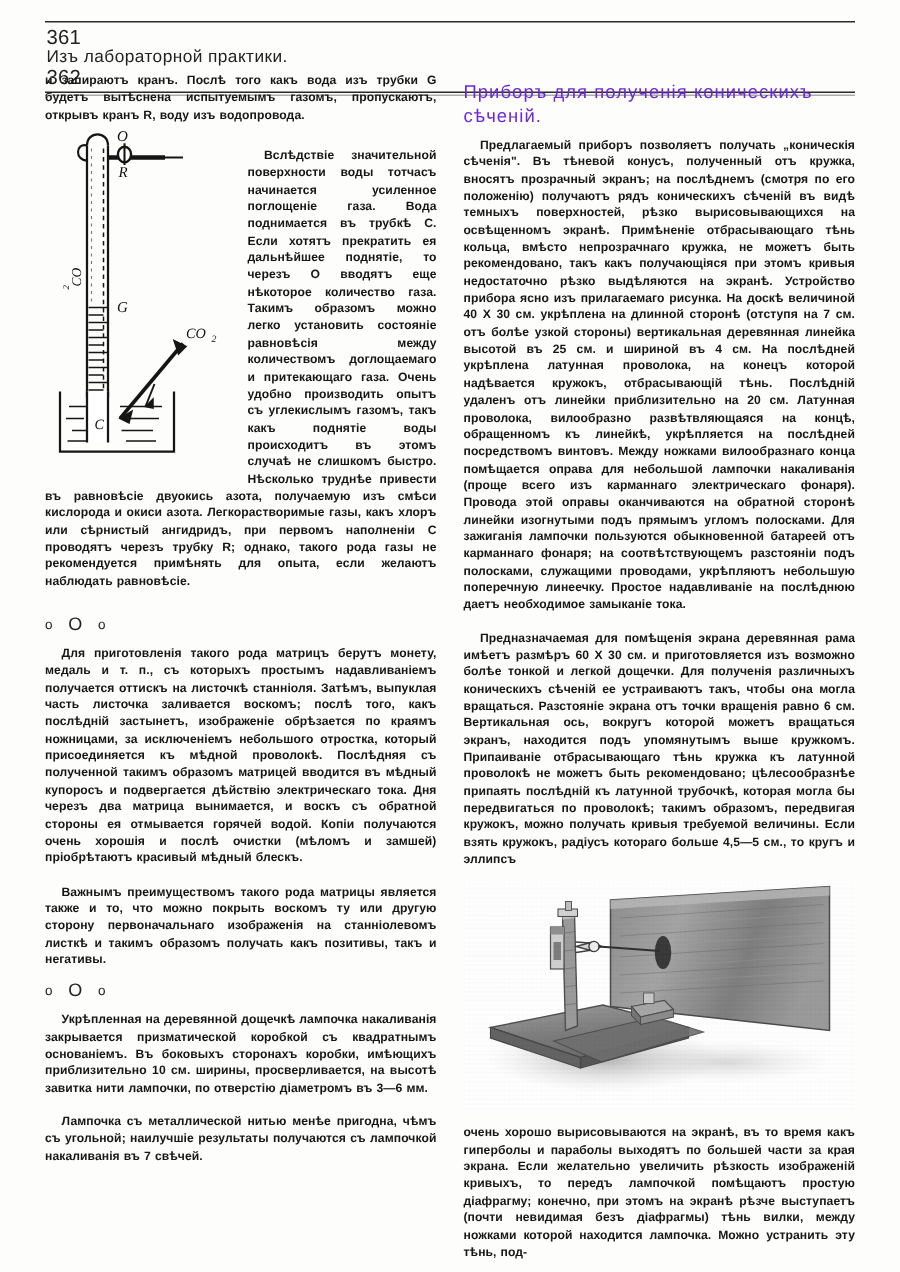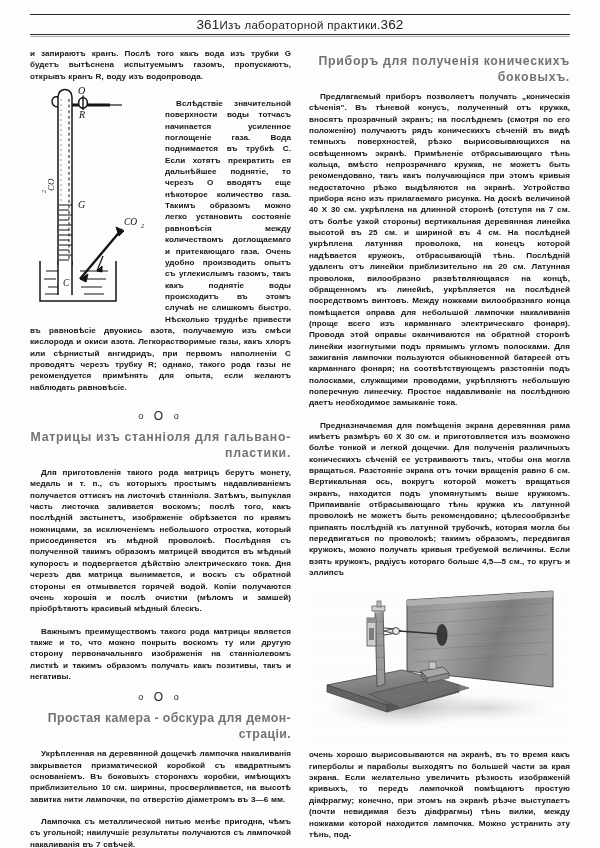--- a/index.html
+++ b/index.html
@@ -36,20 +36,21 @@
     border-top: 1.1px solid #2b2b2b;
     width: 100%;
     height: 0;
   }
   .header-row {
     display: flex;
     align-items: baseline;
     justify-content: center;
     padding: 2px 1px 1px 1px;
     font-family: "Liberation Sans", "DejaVu Sans", sans-serif;
+    flex-direction: column;
   }
   .folio {
     font-size: 13.5px;
     letter-spacing: 0.2px;
     color: #222;
   }
   .running-title {
     font-size: 11.5px;
     letter-spacing: 0.3px;
     color: #222;
@@ -109,31 +110,30 @@
     color: #161616;
     font-family: "Liberation Sans", "DejaVu Sans", sans-serif;
     font-weight: 600;
     text-indent: 11px;
     margin-top: 16px;
   }
 
   .sec-title {
     font-family: "Liberation Sans", "DejaVu Sans", sans-serif;
     font-size: 12.3px;
-    font-weight: 700;
+    font-weight: 400;
     line-height: 15.5px;
-    text-align: right;
+    text-align: left;
     letter-spacing: 0.7px;
-    color: #737373;
+    color: #6d28d9;
     margin: 6px 0 6px 0;
   }
   .sec-title.tight { letter-spacing: 0.4px; }
 
   .ornament {
-    text-align: center;
     font-size: 9px;
     letter-spacing: 4px;
     color: #222;
     margin: 9px 0 8px 0;
     line-height: 12px;
     font-family: "Liberation Sans", "DejaVu Sans", sans-serif;
   }
   .ornament .big { font-size: 12px; vertical-align: -1px; }
 
   
@@ -271,49 +271,41 @@
       <p class="wrap-para">Вслѣдствіе значительной поверхности воды тотчасъ начинается усиленное поглощеніе газа. Вода поднимается въ трубкѣ С. Если хотятъ прекратить ея дальнѣйшее поднятіе, то черезъ О вводятъ еще нѣкоторое количество газа. Такимъ образомъ можно легко установить состояніе равновѣсія между количествомъ доглощаемаго и притекающаго газа. Очень удобно производить опытъ съ углекислымъ газомъ, такъ какъ поднятіе воды происходитъ въ этомъ случаѣ не слишкомъ быстро. Нѣсколько труднѣе привести въ равновѣсіе двуокись азота, получаемую изъ смѣси кислорода и окиси азота. Легкорастворимые газы, какъ хлоръ или сѣрнистый ангидридъ, при первомъ наполненіи С проводятъ черезъ трубку R; однако, такого рода газы не рекомендуется примѣнять для опыта, если желаютъ наблюдать равновѣсіе.</p>
 
       <div style="clear:both"></div>
 
       <div class="ornament">
         <span>o</span>
         <span class="big">O</span>
         <span>o</span>
       </div>
 
-      <h2 class="sec-title">
-        <span>Матрицы изъ станніоля для гальвано-</span><br>
-        <span>пластики.</span>
-      </h2>
 
       <p class="para">Для приготовленія такого рода матрицъ берутъ монету, медаль и т. п., съ которыхъ простымъ надавливаніемъ получается оттискъ на листочкѣ станніоля. Затѣмъ, выпуклая часть листочка заливается воскомъ; послѣ того, какъ послѣдній застынетъ, изображеніе обрѣзается по краямъ ножницами, за исключеніемъ небольшого отростка, который присоединяется къ мѣдной проволокѣ. Послѣдняя съ полученной такимъ образомъ матрицей вводится въ мѣдный купоросъ и подвергается дѣйствію электрическаго тока. Дня черезъ два матрица вынимается, и воскъ съ обратной стороны ея отмывается горячей водой. Копіи получаются очень хорошія и послѣ очистки (мѣломъ и замшей) пріобрѣтаютъ красивый мѣдный блескъ.</p>
       <p class="para">Важнымъ преимуществомъ такого рода матрицы является также и то, что можно покрыть воскомъ ту или другую сторону первоначальнаго изображенія на станніолевомъ листкѣ и такимъ образомъ получать какъ позитивы, такъ и негативы.</p>
 
       <div class="ornament">
         <span>o</span>
         <span class="big">O</span>
         <span>o</span>
       </div>
 
-      <h2 class="sec-title tight">
-        <span>Простая камера - обскура для демон-</span><br>
-        <span>страціи.</span>
-      </h2>
 
       <p class="para">Укрѣпленная на деревянной дощечкѣ лампочка накаливанія закрывается призматической коробкой съ квадратнымъ основаніемъ. Въ боковыхъ сторонахъ коробки, имѣющихъ приблизительно 10 см. ширины, просверливается, на высотѣ завитка нити лампочки, по отверстію діаметромъ въ 3—6 мм.</p>
       <p class="para">Лампочка съ металлической нитью менѣе пригодна, чѣмъ съ угольной; наилучшіе результаты получаются съ лампочкой накаливанія въ 7 свѣчей.</p>
 
     </div>
 
     <div class="col">
 
       <h2 class="sec-title">
         <span>Приборъ для полученія коническихъ</span><br>
-        <span>боковыхъ.</span>
+        <span>сѣченій.</span>
       </h2>
 
       <p class="para">Предлагаемый приборъ позволяетъ получать „коническія сѣченія". Въ тѣневой конусъ, полученный отъ кружка, вносятъ прозрачный экранъ; на послѣднемъ (смотря по его положенію) получаютъ рядъ коническихъ сѣченій въ видѣ темныхъ поверхностей, рѣзко вырисовывающихся на освѣщенномъ экранѣ. Примѣненіе отбрасывающаго тѣнь кольца, вмѣсто непрозрачнаго кружка, не можетъ быть рекомендовано, такъ какъ получающіяся при этомъ кривыя недостаточно рѣзко выдѣляются на экранѣ. Устройство прибора ясно изъ прилагаемаго рисунка. На доскѣ величиной 40 X 30 см. укрѣплена на длинной сторонѣ (отступя на 7 см. отъ болѣе узкой стороны) вертикальная деревянная линейка высотой въ 25 см. и шириной въ 4 см. На послѣдней укрѣплена латунная проволока, на конецъ которой надѣвается кружокъ, отбрасывающій тѣнь. Послѣдній удаленъ отъ линейки приблизительно на 20 см. Латунная проволока, вилообразно развѣтвляющаяся на концѣ, обращенномъ къ линейкѣ, укрѣпляется на послѣдней посредствомъ винтовъ. Между ножками вилообразнаго конца помѣщается оправа для небольшой лампочки накаливанія (проще всего изъ карманнаго электрическаго фонаря). Провода этой оправы оканчиваются на обратной сторонѣ линейки изогнутыми подъ прямымъ угломъ полосками. Для зажиганія лампочки пользуются обыкновенной батареей отъ карманнаго фонаря; на соотвѣтствующемъ разстояніи подъ полосками, служащими проводами, укрѣпляютъ небольшую поперечную линеечку. Простое надавливаніе на послѣднюю даетъ необходимое замыканіе тока.</p>
       <p class="para">Предназначаемая для помѣщенія экрана деревянная рама имѣетъ размѣръ 60 X 30 см. и приготовляется изъ возможно болѣе тонкой и легкой дощечки. Для полученія различныхъ коническихъ сѣченій ее устраиваютъ такъ, чтобы она могла вращаться. Разстояніе экрана отъ точки вращенія равно 6 см. Вертикальная ось, вокругъ которой можетъ вращаться экранъ, находится подъ упомянутымъ выше кружкомъ. Припаиваніе отбрасывающаго тѣнь кружка къ латунной проволокѣ не можетъ быть рекомендовано; цѣлесообразнѣе припаять послѣдній къ латунной трубочкѣ, которая могла бы передвигаться по проволокѣ; такимъ образомъ, передвигая кружокъ, можно получать кривыя требуемой величины. Если взять кружокъ, радіусъ котораго больше 4,5—5 см., то кругъ и эллипсъ</p>
 
       <div class="fig2">
         <svg width="261" height="152" viewBox="0 0 261 152" xmlns="http://www.w3.org/2000/svg">
           <defs>
             <linearGradient id="woodScreen" x1="0" y1="0" x2="1" y2="0.25">
               <stop offset="0%" stop-color="#8d8d8d"></stop>

